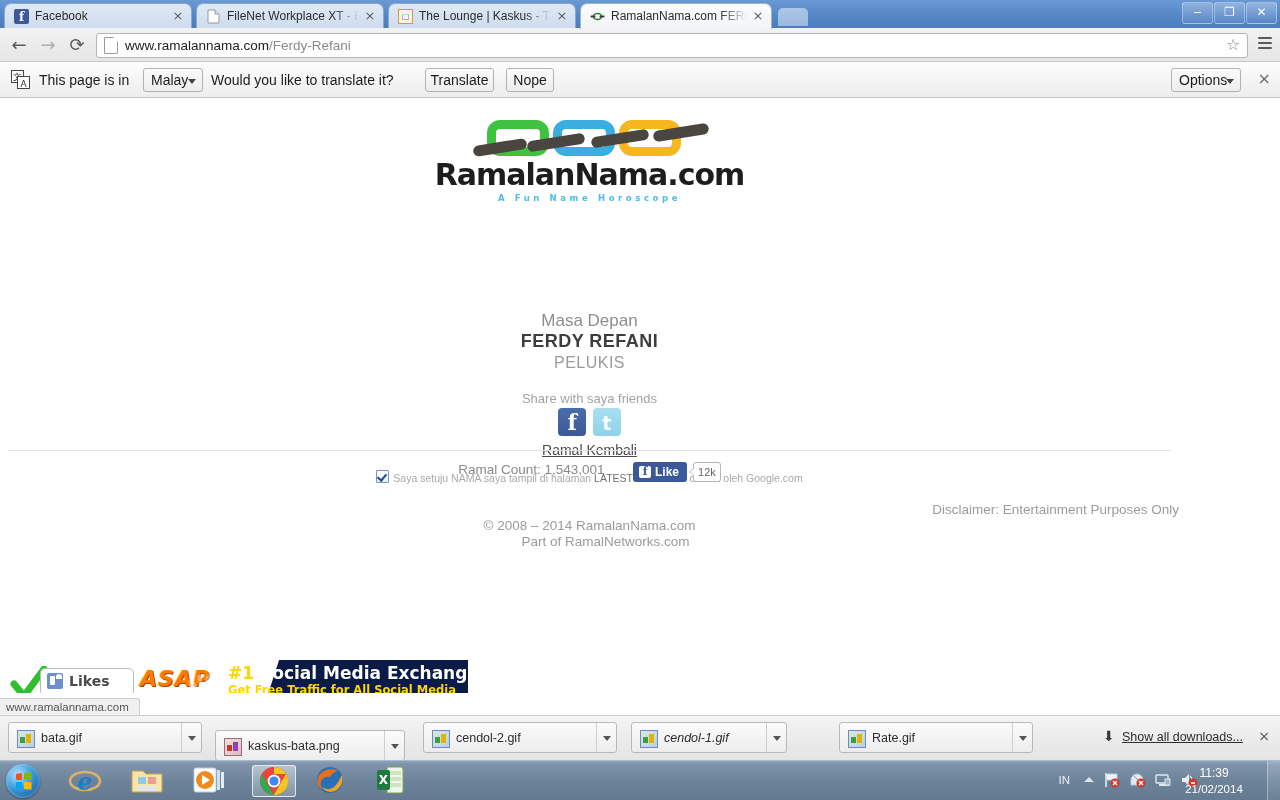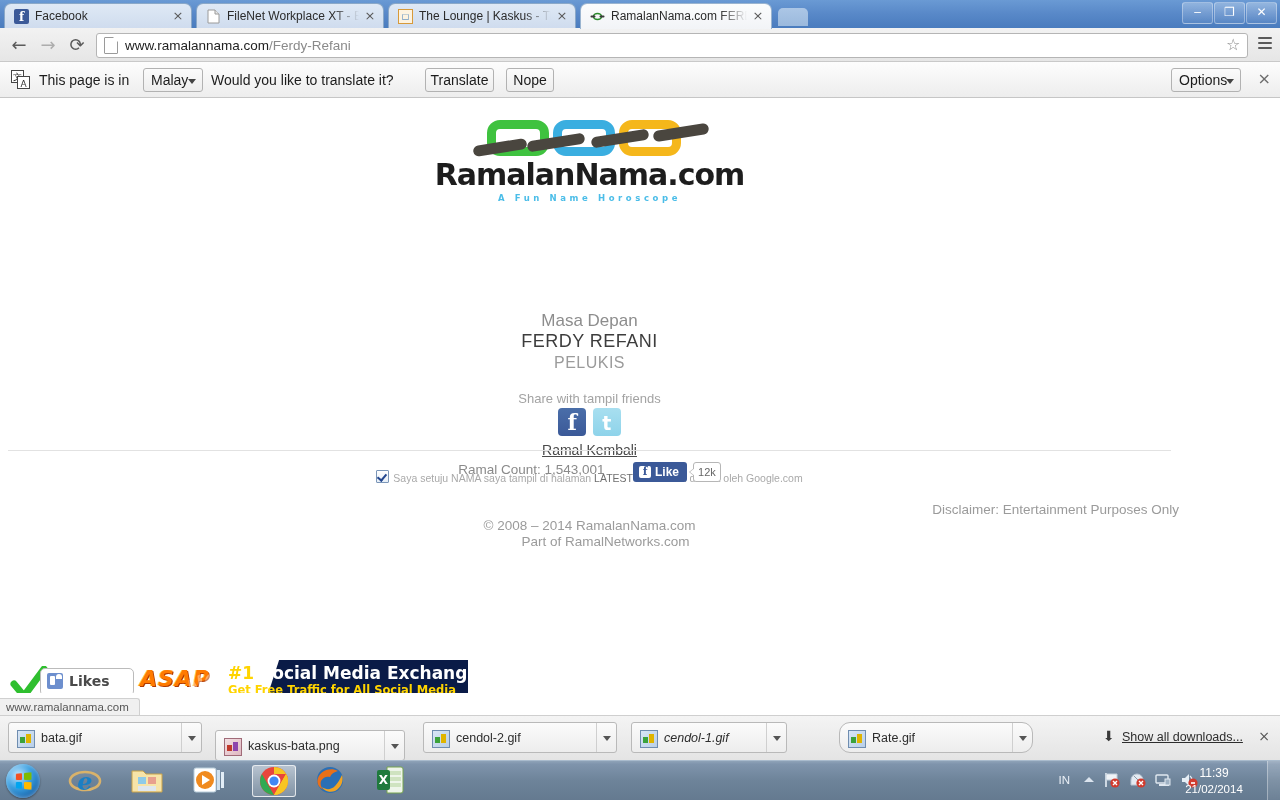--- a/index.html
+++ b/index.html
@@ -127,21 +127,21 @@
   .logo-word{text-align:center;font-family:"DejaVu Sans",sans-serif;
              font-weight:bold;font-size:30px;color:#1d1d1d;letter-spacing:-1px;
              margin-top:-2px;line-height:34px;}
   .logo-word .dom{color:#1d1d1d;}
   .logo-sub{text-align:center;font-size:8.5px;color:#4bbde8;letter-spacing:3.6px;
             font-weight:bold;margin-top:1px;font-family:"DejaVu Sans",sans-serif;}
 
   .masa{position:absolute;left:0;right:0;top:213px;text-align:center;
         font-size:17px;color:#8d8d8d;}
   .name{position:absolute;left:0;right:0;top:233px;text-align:center;
-        font-size:18px;font-weight:normal;color:#3d3d3d;letter-spacing:.5px;}
+        font-size:18px;font-weight:bold;color:#3d3d3d;letter-spacing:.5px;}
   .job{position:absolute;left:0;right:0;top:256px;text-align:center;
        font-size:16px;color:#9b9b9b;letter-spacing:.5px;}
   .share{position:absolute;left:0;right:0;top:293px;text-align:center;
          font-size:13px;color:#a3a3a3;}
   .socials{position:absolute;left:0;right:0;top:310px;text-align:center;}
   .sicon{display:inline-block;width:28px;height:28px;border-radius:4px;
          vertical-align:top;position:relative;margin:0 1px;}
   .sicon.fb{background:linear-gradient(to bottom,#4a6ea9,#3b5998);}
   .sicon.tw{background:linear-gradient(to bottom,#a8dff0,#8ed3ea);}
   .sicon .glyph{position:absolute;left:0;right:0;top:0;bottom:0;
@@ -382,21 +382,21 @@
         <span class="barlink" style="left:178px;top:11px;width:56px;"></span>
       </div>
       <div class="logo-word"><span>RamalanNama</span><span class="dom">.com</span></div>
       <div class="logo-sub">A Fun Name Horoscope</div>
     </div>
 
     <div class="masa">Masa Depan</div>
     <div class="name">FERDY REFANI</div>
     <div class="job">PELUKIS</div>
 
-    <div class="share">Share with tampil friends</div>
+    <div class="share">Share with saya friends</div>
     <div class="socials">
       <span class="sicon fb"><span class="glyph">f</span></span>
       <span class="sicon tw"><span class="glyph">t</span></span>
     </div>
 
     <div class="ramal-back"><span>Ramal Kembali</span></div>
 
     <div class="consent">
       <span class="cb"></span><span>Saya setuju NAMA saya tampil di halaman</span> <span class="strong">LATEST NAME</span> <span>dan dicatat oleh Google.com</span>
     </div>
@@ -464,21 +464,21 @@
       <span class="dd"></span>
     </div>
     <div class="dlitem" style="left:631px;width:156px;font-style:italic;">
       <span class="ficon">
           <b></b>
           <i></i>
         </span>
       <span class="fname">cendol-1.gif</span>
       <span class="dd"></span>
     </div>
-    <div class="dlitem" style="left:839px;width:194px;border-radius:11px;">
+    <div class="dlitem" style="left:839px;width:194px;">
       <span class="ficon">
           <b></b>
           <i></i>
         </span>
       <span class="fname">Rate.gif</span>
       <span class="dd"></span>
     </div>
     <span class="dlarrow" style="left:1103px;">⬇</span>
     <span class="showall" style="left:1122px;">Show all downloads...</span>
     <span class="shelfclose">×</span>

